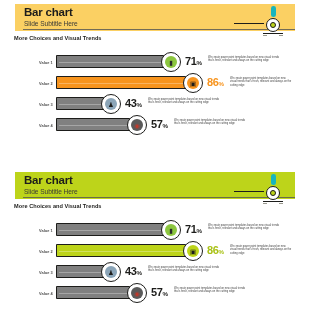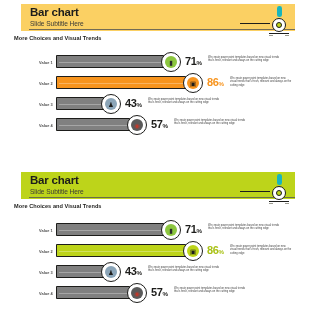--- a/index.html
+++ b/index.html
@@ -16,21 +16,21 @@
   }
   .slide-inner{
     position:absolute;
     left:5px;top:4px;
     width:290px;height:160px;
     background:#ffffff;
     overflow:hidden;
   }
   
   .header{
-    position:absolute;left:16px;top:0;
+    position:absolute;left:10px;top:0;
     width:290px;height:27px;
   }
   .header-fill{position:absolute;inset:0;}
   .slide-a .header-fill{background:#FBD063;}
   .slide-b .header-fill{background:#BDD41A;}
   .title{
     position:absolute;left:9px;top:2px;
     font-size:11.5px;font-weight:bold;color:#1d1d1b;
     letter-spacing:-0.2px;line-height:12px;
     white-space:nowrap;

